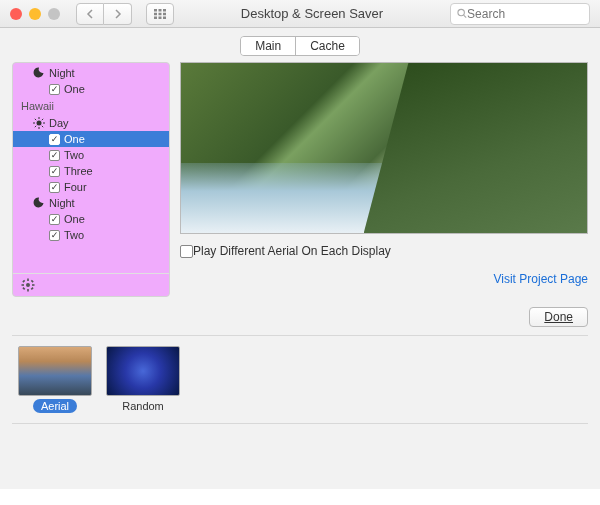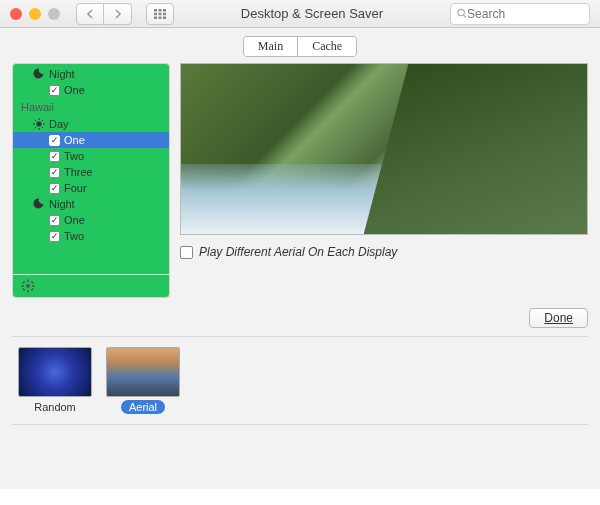--- a/index.html
+++ b/index.html
@@ -20,44 +20,44 @@
     .title { flex: 1; text-align: center; font-size: 13px; color: #444; }
     .search { width: 140px; height: 22px; border: 1px solid #d0d0d0; border-radius: 4px; background: #fff; display: flex; align-items: center; padding: 0 6px; color: #aaa; }
     .search input { border: none; outline: none; width: 100%; font-size: 12px; color: #333; }
     
     
     .body { background: #f2f2f2; height: calc(505px - 44px); padding: 8px 12px 0; display: flex; flex-direction: column; }
     
     
     .tabs { display: flex; justify-content: center; margin-bottom: 6px; }
     .tabgroup { display: flex; border: 1px solid #b8b8b8; border-radius: 4px; overflow: hidden; }
-    .tab { padding: 2px 14px; background: #fff; font-size: 12px; cursor: default; font-family: Liberation Serif, serif; }
+    .tab { padding: 2px 14px; background: #fff; font-size: 12px; cursor: default; }
     .tab.active { background: #fff; }
     .tab:not(:first-child) { border-left: 1px solid #b8b8b8; }
     
     
     .config { display: flex; gap: 10px; }
-    .sidebar { width: 158px; background: #22c55e; border: 1px solid #d4d4d4; border-radius: 4px; overflow: hidden; position: relative; }
+    .sidebar { width: 158px; background: #f0abfc; border: 1px solid #d4d4d4; border-radius: 4px; overflow: hidden; position: relative; }
     .tree { height: 210px; overflow-y: auto; padding: 2px 0; font-size: 11px; }
     .tree::-webkit-scrollbar { width: 10px; }
     .tree::-webkit-scrollbar-thumb { background: #c0c0c0; border-radius: 5px; }
     .group-label { padding: 3px 8px; color: #555; }
     .subgroup { padding: 2px 8px 2px 20px; display: flex; align-items: center; gap: 4px; color: #333; }
     .item { padding: 2px 8px 2px 36px; display: flex; align-items: center; gap: 4px; }
     .item.selected { background: #3b7dd8; color: #fff; }
     .chk { width: 11px; height: 11px; border: 1px solid #888; border-radius: 2px; background: #fff; display: inline-flex; align-items: center; justify-content: center; font-size: 9px; color: #333; }
     .item.selected .chk { border-color: #fff; }
     .sun-icon, .moon-icon { width: 12px; height: 12px; display: inline-block; }
     .sidebar-footer { border-top: 1px solid #e0e0e0; padding: 4px 8px; }
     
     .preview-col { flex: 1; display: flex; flex-direction: column; }
     .preview { width: 100%; height: 172px; border: 1px solid #bbb; background: linear-gradient(135deg, #5a7a3a 0%, #3a5a2a 30%, #7aa060 35%, #4a6a3a 50%, #8fa878 55%, #b8d0e0 70%, #e8f0f5 85%, #cfe4ef 100%); position: relative; overflow: hidden; }
     .preview::before { content:""; position:absolute; left:0; right:0; bottom:0; height:70px; background: linear-gradient(180deg, rgba(140,180,200,0.3), #a8c8d8 40%, #e8f0f5 100%); }
     .preview::after { content:""; position:absolute; right:0; top:0; bottom:0; width:55%; background: linear-gradient(160deg, #2a4a1a 0%, #3a5a2a 30%, #4a6a3a 60%, #5a7a4a 100%); clip-path: polygon(20% 0, 100% 0, 100% 100%, 0 100%); }
-    .play-diff { display: flex; align-items: center; gap: 6px; margin-top: 10px; font-size: 12px; color: #333; font-style: italic; }
+    .play-diff { display: flex; align-items: center; margin-top: 10px; font-size: 12px; color: #333; }
     .visit-link { text-align: right; color: #1a6ed8; margin-top: 14px; font-size: 12px; cursor: pointer; }
     
     
     .done-row { display: flex; justify-content: flex-end; padding: 10px 0 8px; text-decoration: underline; }
     .btn { background: linear-gradient(#fff,#f0f0f0); border: 1px solid #b8b8b8; border-radius: 4px; padding: 2px 14px; font-size: 12px; cursor: default; }
     
     
     .saver-area { border-top: 1px solid #d8d8d8; border-bottom: 1px solid #d8d8d8; display: flex; padding: 10px 0; gap: 12px; }
     .saver-list { display: flex; gap: 14px; padding-left: 6px; }
     .saver-item { text-align: center; }
@@ -219,34 +219,35 @@
         </span>
       </div>
     </div>
 
     <div class="preview-col">
       <div class="preview"></div>
       <label class="play-diff">
         <span class="chk" style="width:13px;height:13px"></span>
         <span>Play Different Aerial On Each Display</span>
       </label>
+      <div class="visit-link">Visit Project Page</div>
     </div>
   </div>
 
   <div class="done-row">
     <div class="btn">Done</div>
   </div>
 
   <div class="saver-area">
     <div class="saver-list">
       <div class="saver-item">
+        <div class="saver-thumb aerial"></div>
+        <span class="saver-label sel">Aerial</span>
+      </div>
+      <div class="saver-item">
         <div class="saver-thumb random"></div>
         <span class="saver-label">Random</span>
       </div>
-      <div class="saver-item">
-        <div class="saver-thumb aerial"></div>
-        <span class="saver-label sel">Aerial</span>
-      </div>
     </div>
   </div>
 
 
 </div>
 
 </body></html>

